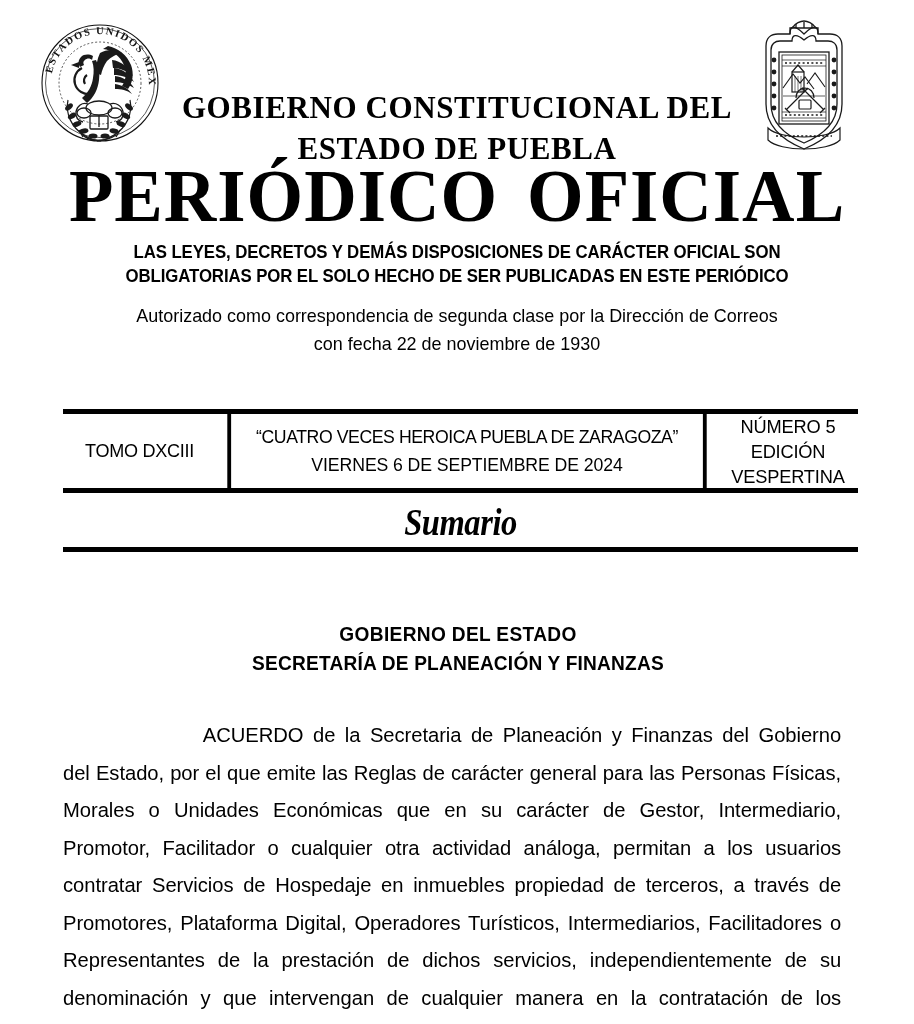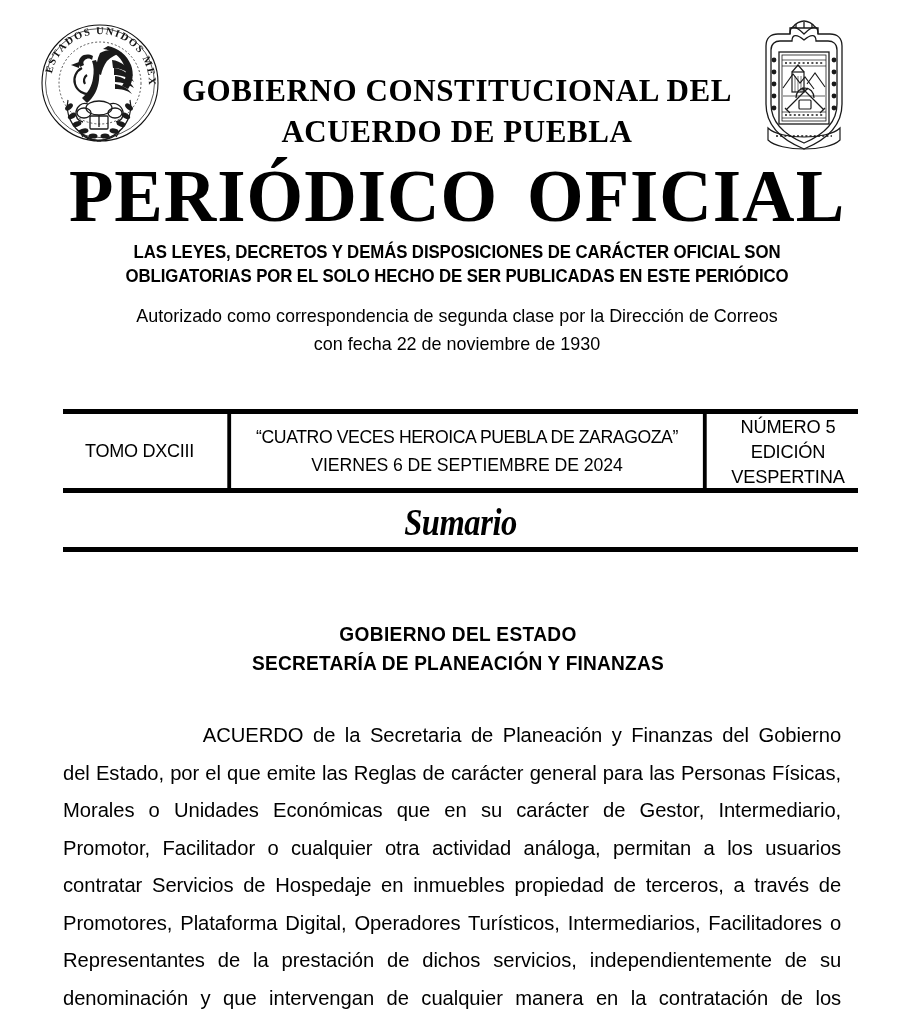--- a/index.html
+++ b/index.html
@@ -48,21 +48,21 @@
     left: 0; right: 0;
     top: 70px;
     text-align: center;
     font-family: "Liberation Serif", serif;
     font-weight: bold;
     font-size: 31px;
     line-height: 41px;
     letter-spacing: 0.6px;
     padding: 0 170px;
   }
-  .gov-title .l1 { display: block; }
+  .gov-title .l1 { display: block; margin-top: 17px; }
   .gov-title .l2 { display: block; }
 
   .po-title {
     position: absolute;
     left: 0; right: 0;
     top: 157px;
     text-align: center;
     font-family: "Liberation Serif", serif;
     font-weight: bold;
     font-size: 75px;
@@ -327,21 +327,21 @@
           <path d="M16 114 c12 12 60 12 72 0 l0 12 c-12 12 -60 12 -72 0 z"></path>
         </g>
         <g stroke="#1a1a1a" stroke-width="1.4" stroke-dasharray="2 2.2">
           <path d="M24 122 l56 0"></path>
         </g>
       </svg>
     </div>
 
     <div class="gov-title">
       <span class="l1">GOBIERNO CONSTITUCIONAL DEL</span>
-      <span class="l2">ACUERDO DE PUEBLA</span>
+      <span class="l2">ESTADO DE PUEBLA</span>
     </div>
 
     <div class="po-title">
       <span>PERIÓDICO</span><span class="gap"></span><span>OFICIAL</span>
     </div>
 
     <div class="legal">
       <span>LAS LEYES, DECRETOS Y DEMÁS DISPOSICIONES DE CARÁCTER OFICIAL SON</span>
       <span>OBLIGATORIAS POR EL SOLO HECHO DE SER PUBLICADAS EN ESTE PERIÓDICO</span>
     </div>

